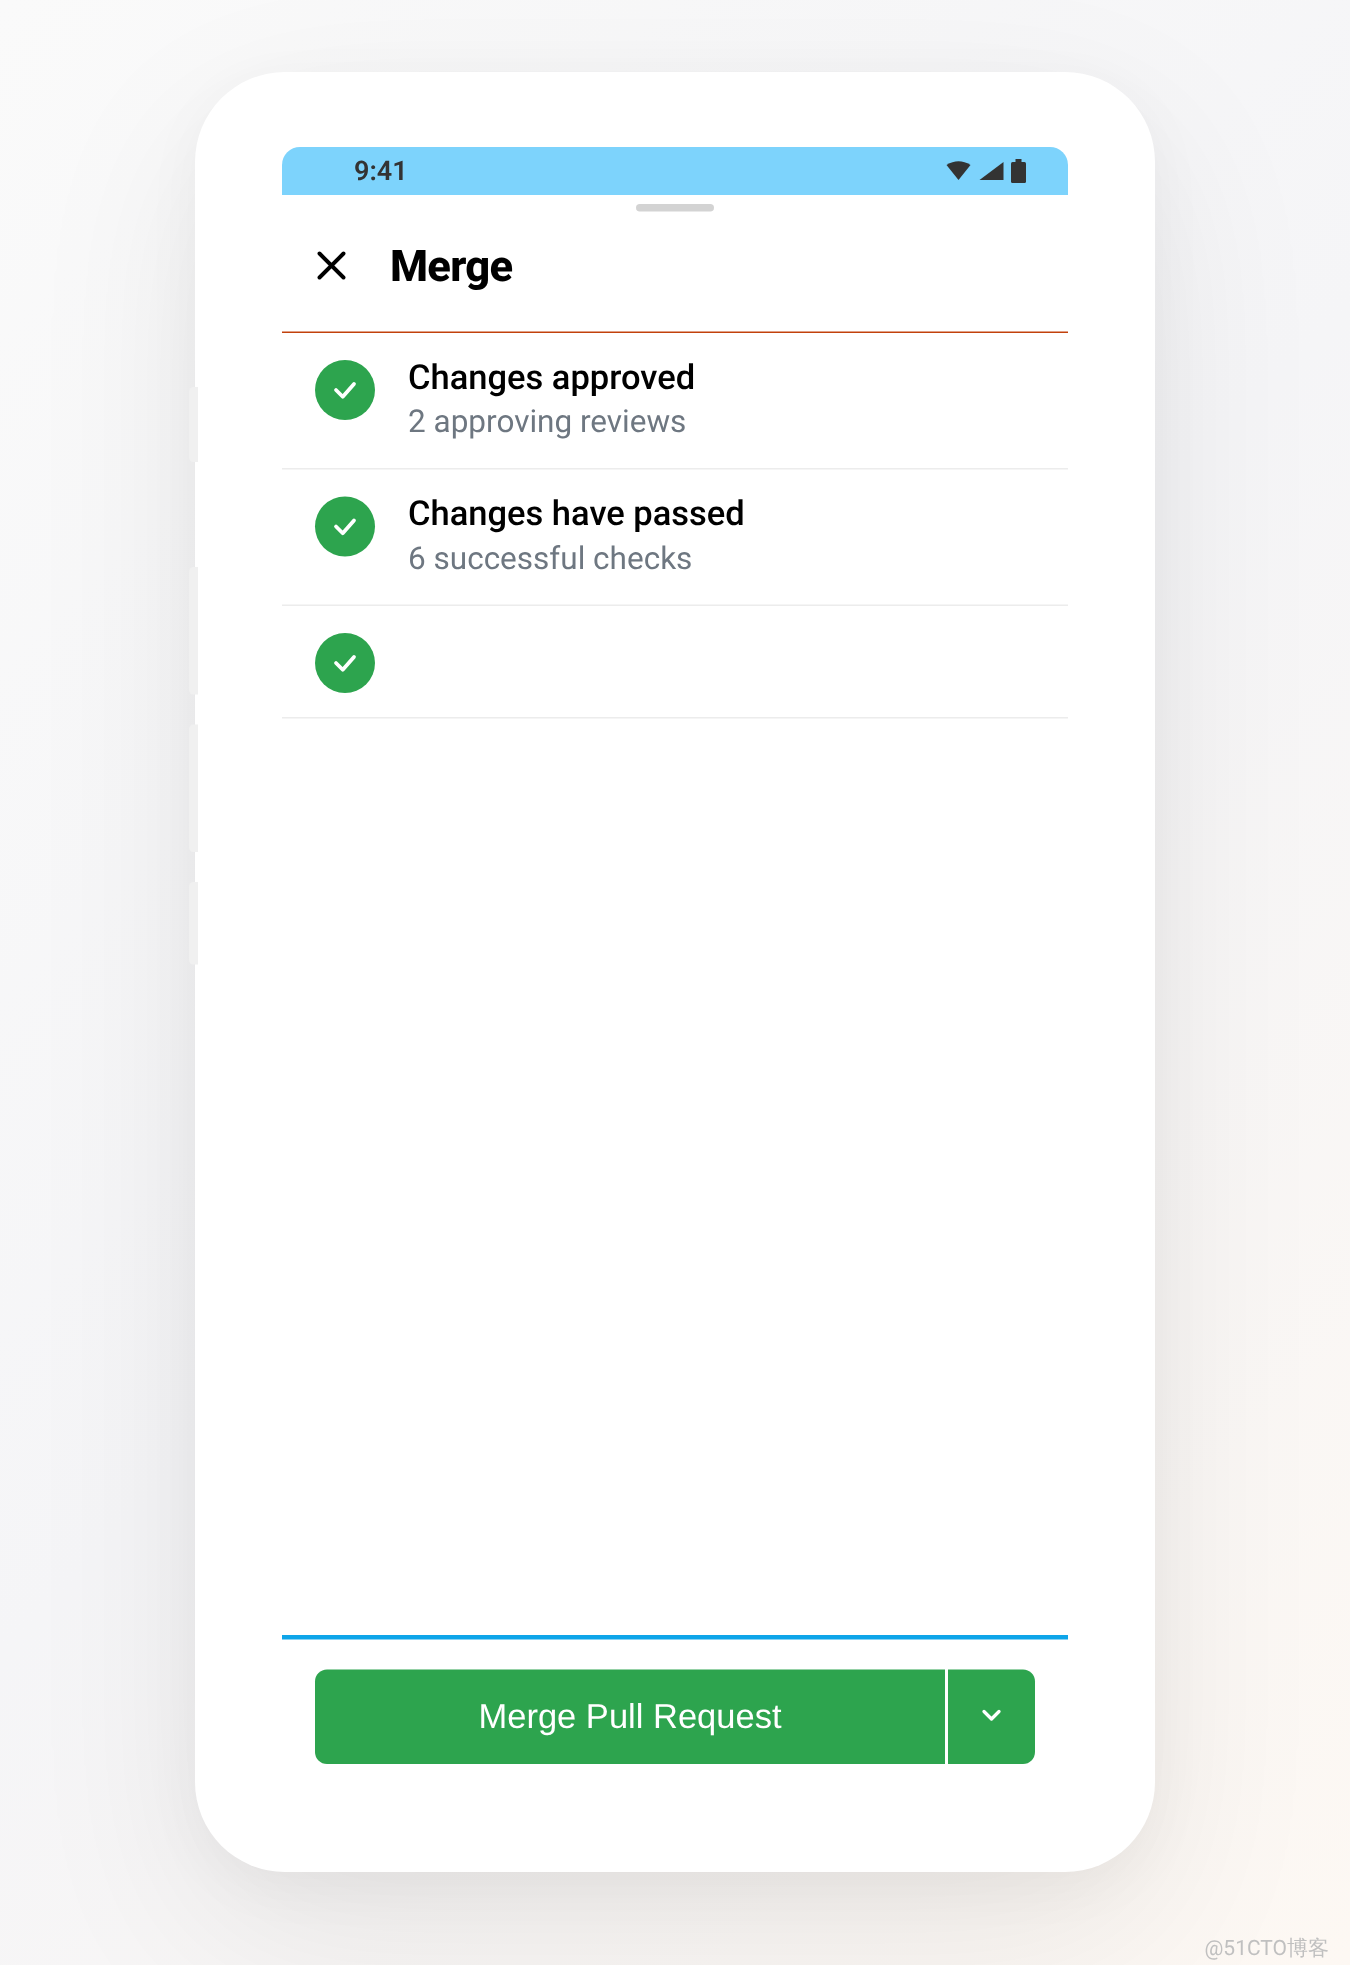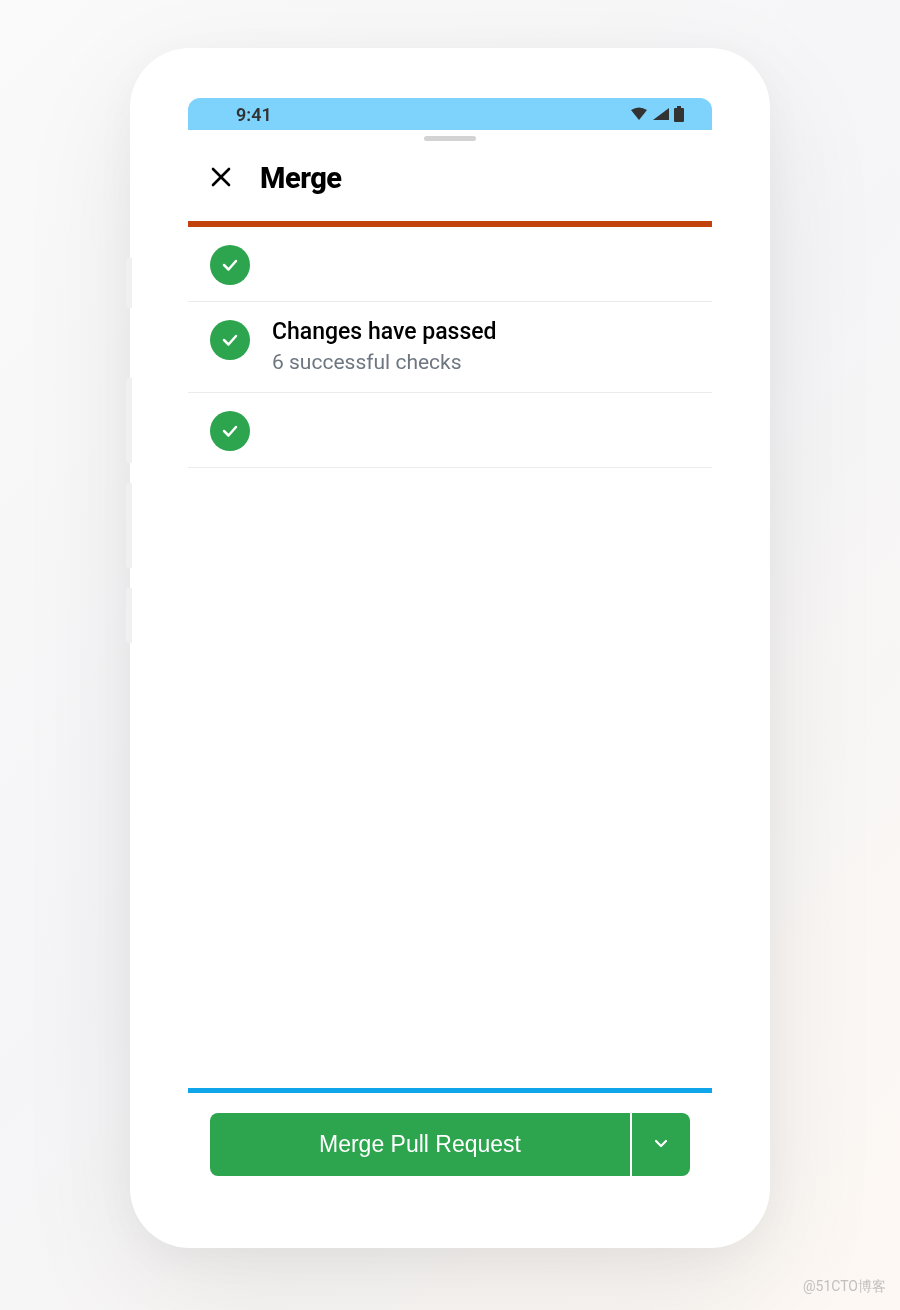--- a/index.html
+++ b/index.html
@@ -78,21 +78,21 @@
       height: 5px;
       background: #d3d3d3;
       border-radius: 3px;
       margin: 6px auto 0;
     }
     .header {
       display: flex;
       align-items: center;
       padding: 20px 22px 26px;
       gap: 28px;
-      border-bottom: 6px solid #c2410c;
+      border-bottom: 1px solid #c2410c;
     }
     .close-btn {
       background: none;
       border: none;
       cursor: pointer;
       padding: 0;
       display: flex;
       align-items: center;
       justify-content: center;
     }
@@ -134,21 +134,21 @@
       line-height: 1.25;
     }
     .item-subtitle {
       font-size: 21px;
       color: #6e7781;
       line-height: 1.35;
       margin-top: 1px;
     }
     .bottom-bar {
       padding: 20px 22px 22px;
-      border-top: 5px solid #0ea5e9;
+      border-top: 3px solid #0ea5e9;
       display: flex;
       gap: 2px;
     }
     .merge-btn {
       flex: 1;
       background: #2da44e;
       color: #fff;
       border: none;
       font-size: 23px;
       font-weight: 500;
@@ -162,21 +162,21 @@
       border: none;
       border-radius: 0 8px 8px 0;
       cursor: pointer;
       display: flex;
       align-items: center;
       justify-content: center;
     }
     .watermark {
       position: absolute;
       right: 14px;
-      bottom: 14px;
+      bottom: 2px;
       font-size: 14px;
       color: #c0c0c0;
     }
   </style>
 </head>
 <body>
 
 <div class="phone-frame">
   <div class="phone-buttons-left">
     <div class="phone-btn btn1"></div>
@@ -222,20 +222,24 @@
     </div>
 
     <div class="content">
 
       <div class="status-item">
         <div class="check-circle">
           <svg width="20" height="20" viewBox="0 0 20 20">
               <path d="M4 10 L8.5 14.5 L16 6" stroke="#fff" stroke-width="2.5" fill="none" stroke-linecap="round" stroke-linejoin="round"></path>
             </svg>
         </div>
+        <div class="item-text">
+          <div class="item-title">Changes approved</div>
+          <div class="item-subtitle">2 approving reviews</div>
+        </div>
       </div>
 
       <div class="status-item">
         <div class="check-circle">
           <svg width="20" height="20" viewBox="0 0 20 20">
               <path d="M4 10 L8.5 14.5 L16 6" stroke="#fff" stroke-width="2.5" fill="none" stroke-linecap="round" stroke-linejoin="round"></path>
             </svg>
         </div>
         <div class="item-text">
           <div class="item-title">Changes have passed</div>

